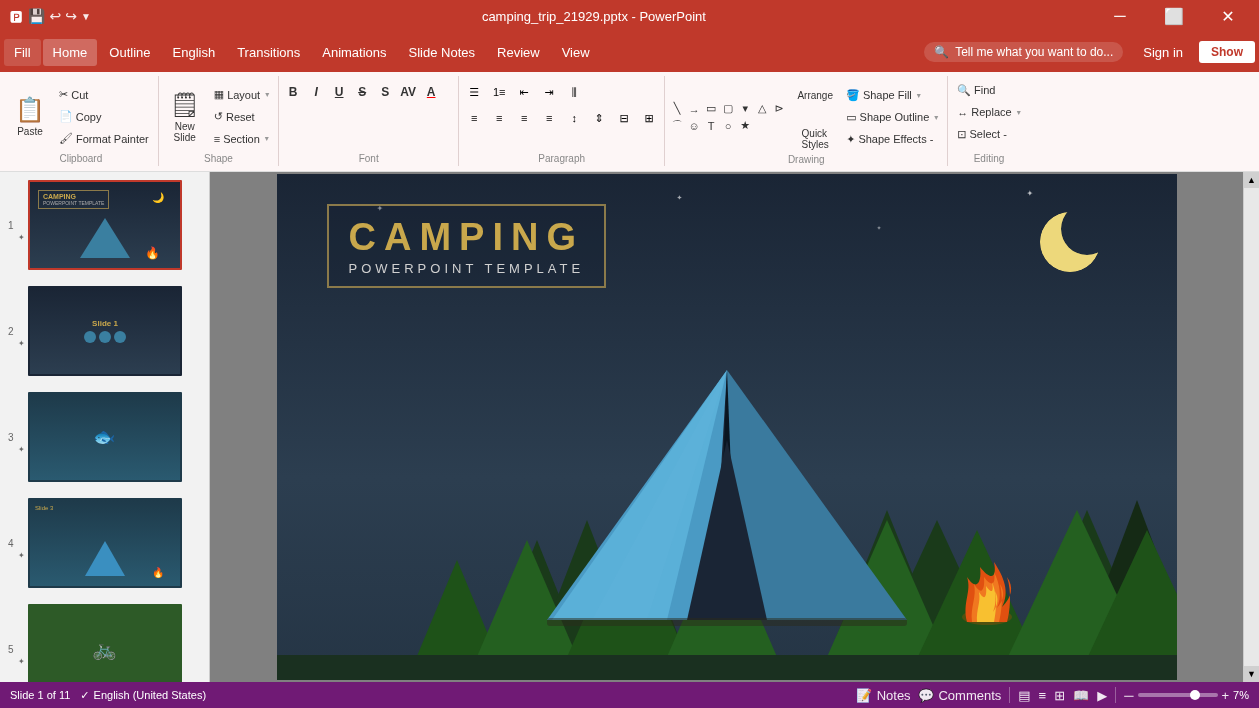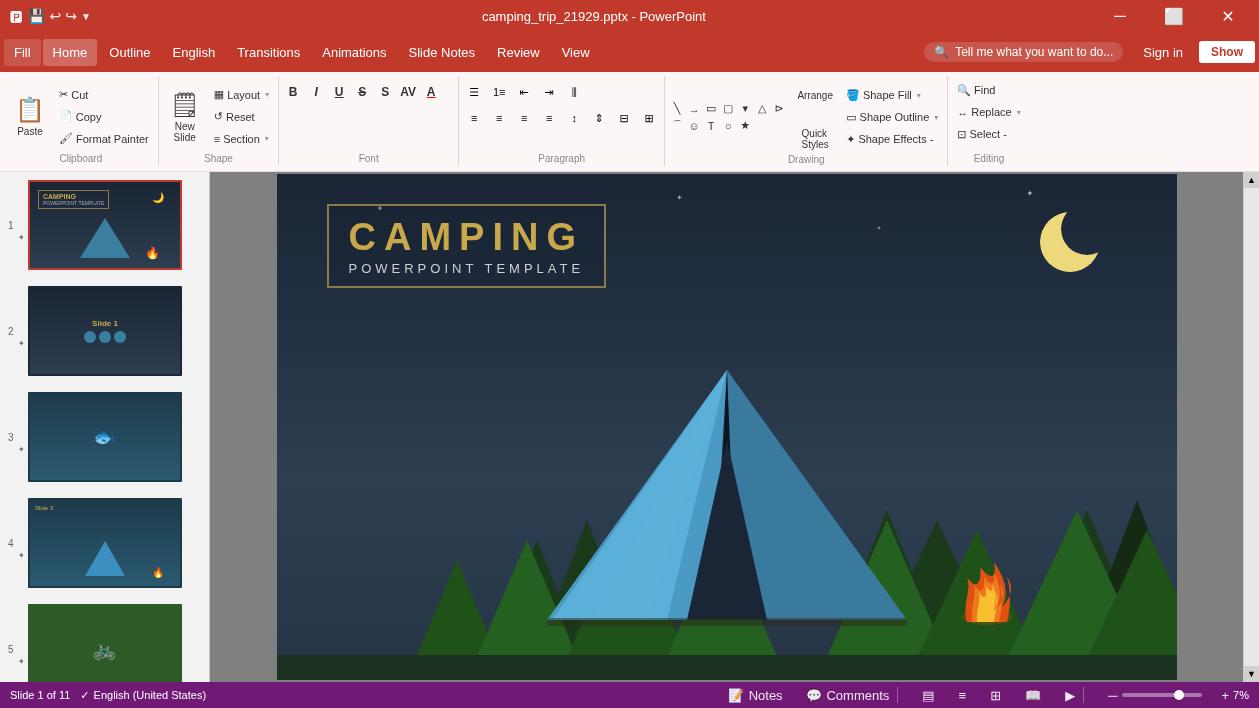--- a/index.html
+++ b/index.html
@@ -233,21 +233,21 @@
       color: white;
       font-size: 11px;
       gap: 10px;
     }
     .status-bar-right {
       margin-left: auto;
       display: flex;
       align-items: center;
       gap: 8px;
     }
-    .status-icon-btn { cursor: pointer; font-size: 13px; opacity: 0.9; margin-left: 16px; }
+    .status-icon-btn { cursor: pointer; font-size: 13px; opacity: 0.9; }
     .zoom-bar { display: flex; align-items: center; gap: 4px; }
     .zoom-slider { width: 80px; height: 4px; background: rgba(255,255,255,0.4); border-radius: 2px; position: relative; cursor: pointer; }
     .zoom-thumb { width: 10px; height: 10px; background: white; border-radius: 50%; position: absolute; top: -3px; left: 65%; cursor: pointer; }
 
     
     .qat {
       display: flex;
       align-items: center;
       gap: 4px;
     }

